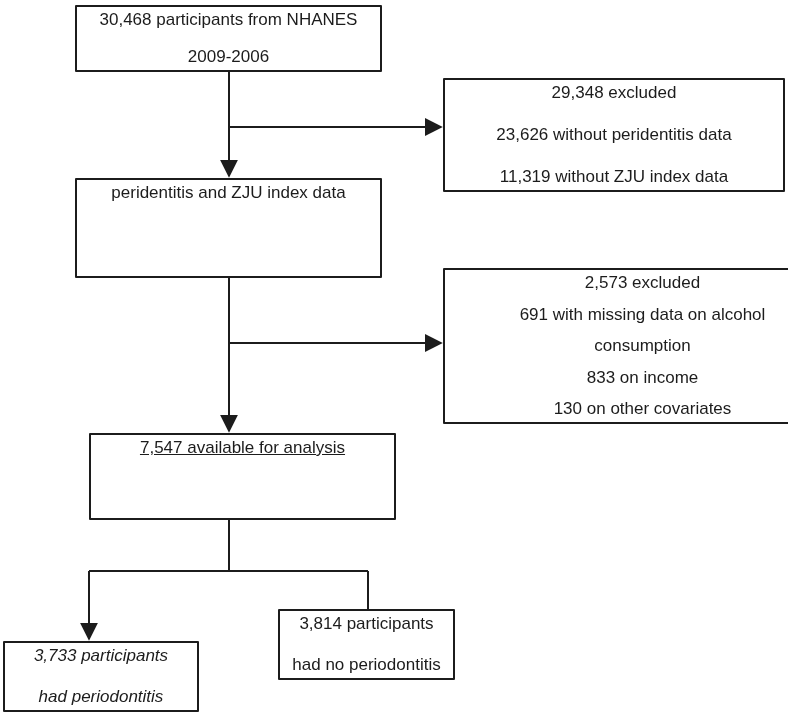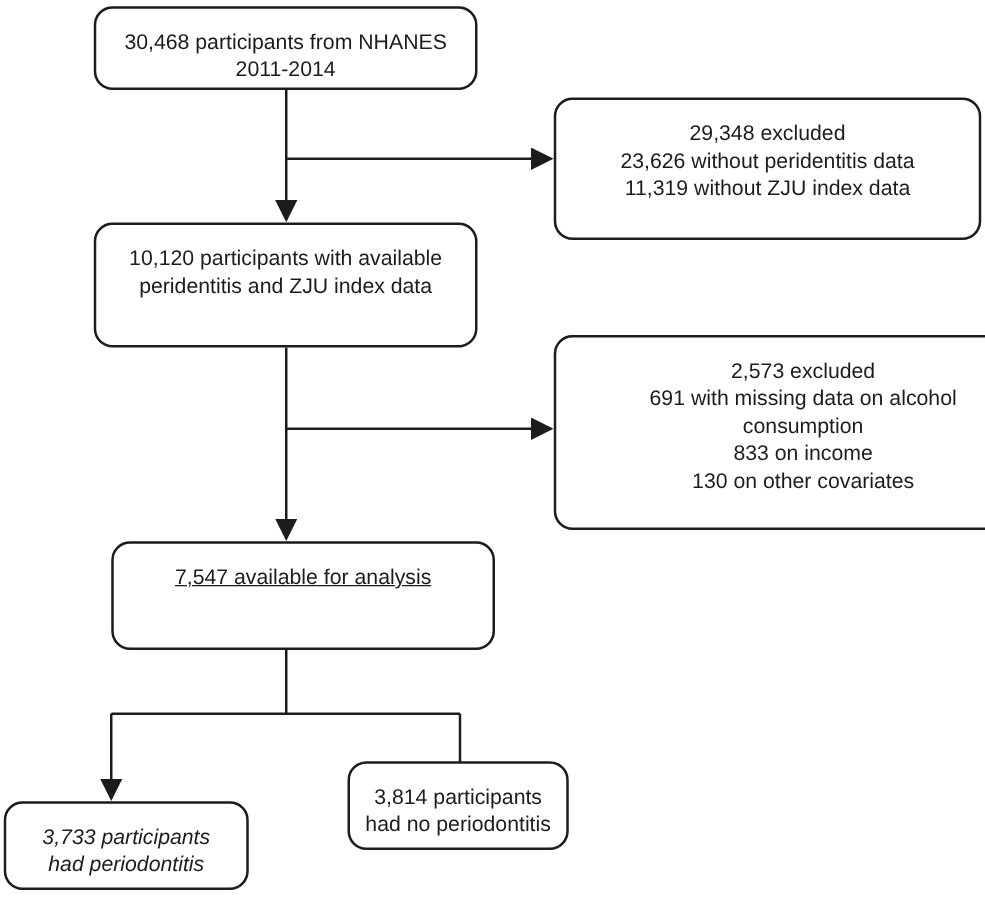--- a/index.html
+++ b/index.html
@@ -23,29 +23,29 @@
     width: 788px;
     height: 718px;
     z-index: 1;
   }
   .node {
     position: absolute;
     z-index: 2;
     box-sizing: border-box;
     background: #ffffff;
     border: 2px solid #1c1c1c;
-    border-radius: 15px;
+    border-radius: 1px;
     display: flex;
     flex-direction: column;
-    justify-content: flex-start;
+    justify-content: space-between;
     align-items: center;
     text-align: center;
     font-size: 17px;
     line-height: 22px;
-    padding: 16px 6px;
+    padding: 2px 6px;
   }
   .node span { display: block; white-space: nowrap; }
 
   #box-source          { left: 75px;  top: 5px;   width: 307px; height: 67px; }
   #box-excluded-1      { left: 443px; top: 78px;  width: 342px; height: 114px; }
   #box-available       { left: 75px;  top: 178px; width: 307px; height: 100px; }
   #box-excluded-2      { left: 443px; top: 268px; width: 399px; height: 156px; }
   #box-analysis        { left: 89px;  top: 433px; width: 307px; height: 87px; text-decoration: underline; }
   #box-perio           { left: 3px;   top: 641px; width: 196px; height: 71px; font-style: italic; }
   #box-no-perio        { left: 278px; top: 609px; width: 177px; height: 71px; }
@@ -68,31 +68,30 @@
       <path d="M229,343 L441,343" marker-end="url(#arrow)"></path>
       <path d="M229,508 L229,571"></path>
       <path d="M89,571 L368,571"></path>
       <path d="M89,571 L89,639" marker-end="url(#arrow)"></path>
       <path d="M368,571 L368,640" marker-end="url(#arrow)"></path>
     </g>
   </svg>
 
   <div class="node" id="box-source">
     <span>30,468 participants from NHANES</span>
-    <span>2011-2014</span>
+    <span>2009-2006</span>
   </div>
 
   <div class="node" id="box-excluded-1">
     <span>29,348 excluded</span>
     <span>23,626 without peridentitis data</span>
     <span>11,319 without ZJU index data</span>
   </div>
 
   <div class="node" id="box-available">
-    <span>10,120 participants with available</span>
     <span>peridentitis and ZJU index data</span>
   </div>
 
   <div class="node" id="box-excluded-2">
     <span>2,573 excluded</span>
     <span>691 with missing data on alcohol</span>
     <span>consumption</span>
     <span>833 on income</span>
     <span>130 on other covariates</span>
   </div>

